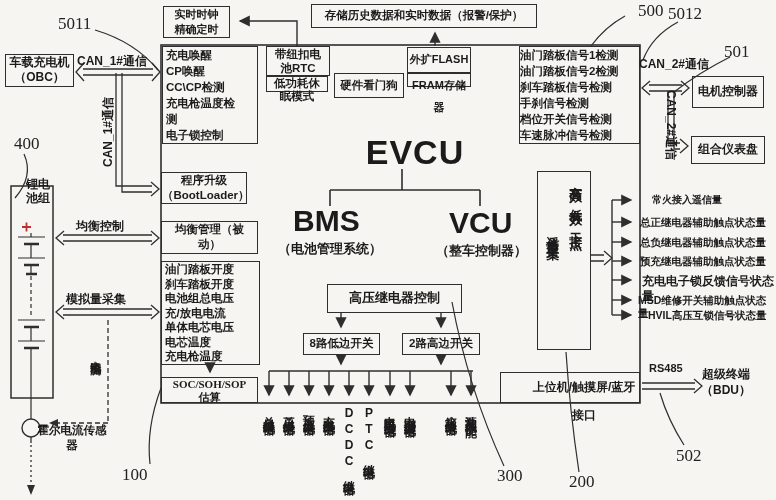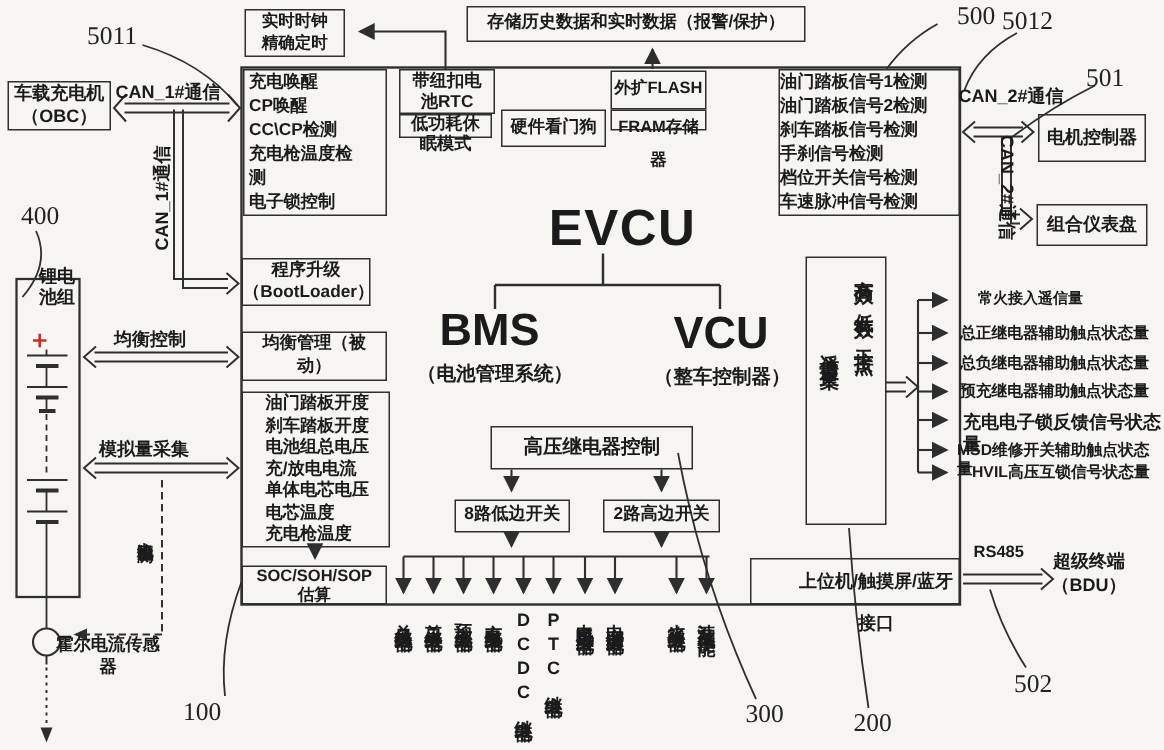--- a/index.html
+++ b/index.html
@@ -162,28 +162,28 @@
   <div class="txt center" style="left:360px;top:131px;width:110px;font-size:34px;letter-spacing:1px;">EVCU</div>
   <div class="txt" style="left:293px;top:202px;font-size:30px;">BMS</div>
   <div class="txt" style="left:278px;top:241px;font-size:13px;">（电池管理系统）</div>
   <div class="txt" style="left:449px;top:204px;font-size:30px;">VCU</div>
   <div class="txt" style="left:436px;top:243px;font-size:13px;">（整车控制器）</div>
 
   <div class="bx center" style="left:161px;top:172px;width:86px;height:32px;font-size:11.5px;line-height:15px;">程序升级
 （BootLoader）</div>
   <div class="bx center" style="left:161px;top:221px;width:97px;height:33px;font-size:11.5px;line-height:15px;">均衡管理（被
 动）</div>
-  <div class="bx" style="left:161px;top:261px;width:99px;height:104px;font-size:11.5px;line-height:14.5px;padding-left:15px;">油门踏板开度
+  <div class="bx" style="left:161px;top:261px;width:99px;height:104px;font-size:11.5px;line-height:14.5px;padding-left:3px;">油门踏板开度
 刹车踏板开度
 电池组总电压
 充/放电电流
 单体电芯电压
 电芯温度
 充电枪温度</div>
-  <div class="bx center" style="left:161px;top:377px;width:97px;height:26px;font-size:11px;line-height:12.5px;">SOC/SOH/SOP
+  <div class="bx center" style="left:161px;top:377px;width:97px;height:26px;font-size:11px;line-height:12.5px;font-family:Liberation Serif, serif;">SOC/SOH/SOP
 估算</div>
 
   <div class="bx center" style="left:327px;top:284px;width:135px;height:29px;font-size:13px;line-height:26px;">高压继电器控制</div>
   <div class="bx center" style="left:303px;top:333px;width:77px;height:22px;font-size:11.5px;line-height:19px;">8路低边开关</div>
   <div class="bx center" style="left:402px;top:333px;width:78px;height:22px;font-size:11.5px;line-height:19px;">2路高边开关</div>
   <div class="bx center" style="left:500px;top:372px;width:140px;height:31px;font-size:12px;line-height:28px;padding-left:28px;">上位机/触摸屏/蓝牙接口</div>
 
   <div class="txt" style="left:639px;top:57px;font-size:12px;">CAN_2#通信</div>
   <div class="txt rot" style="left:626px;top:118px;width:90px;height:14px;font-size:12px;transform:rotate(90deg);">CAN_2#通信</div>
   <div class="bx center" style="left:692px;top:76px;width:72px;height:32px;font-size:12px;line-height:29px;">电机控制器</div>

